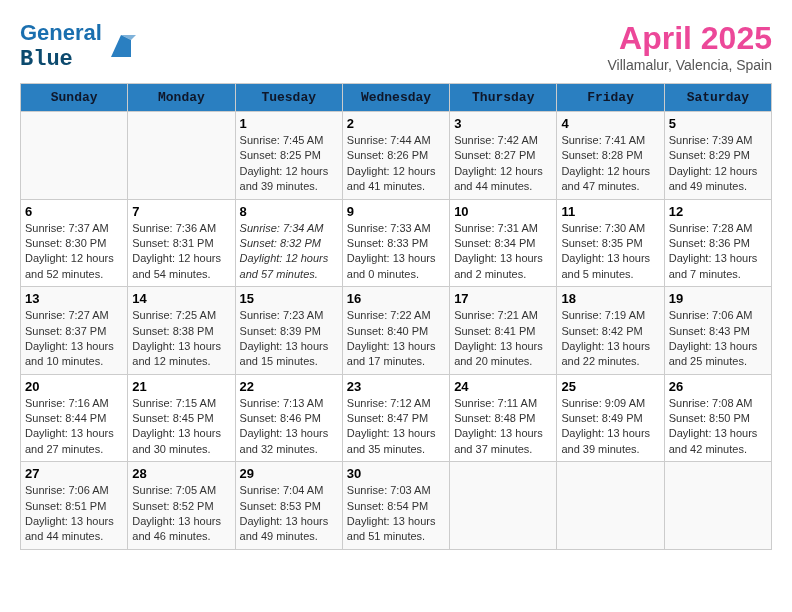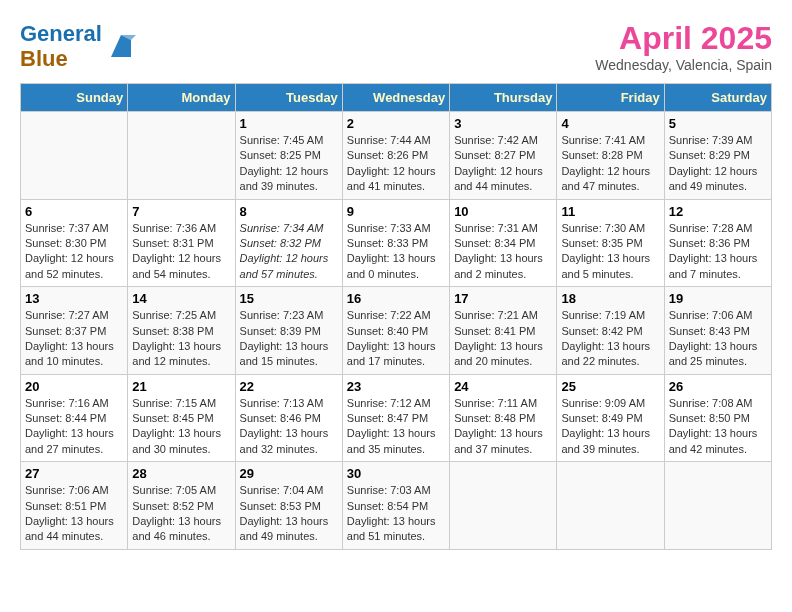--- a/index.html
+++ b/index.html
@@ -46,26 +46,27 @@
       font-size: 14px;
       color: #555;
     }
     table {
       width: 100%;
       border-collapse: collapse;
       font-size: 11px;
     }
     thead tr th {
       background: #2a7fc1;
-      color: #fef9c3;
+      color: #0f172a;
       padding: 6px 4px;
-      text-align: right;
+      text-align: center;
       font-size: 13px;
       font-weight: bold;
       border: 1px solid #ccc;
+      font-family: Liberation Mono, monospace;
     }
     tbody tr td {
       border: 1px solid #ccc;
       vertical-align: top;
       padding: 4px;
       height: 80px;
       width: calc(100% / 7);
     }
     .day-number {
       font-size: 13px;
@@ -85,31 +86,31 @@
     }
   </style>
 </head>
 <body>
 
 <div class="header">
   <div class="logo">
     <div>
       <div class="logo-text">
         <span>General</span><br>
-        <span style="color:#a16207;">Blue</span>
+        <span style="color:#0c4a6e;font-family:Liberation Mono, monospace;">Blue</span>
       </div>
     </div>
     <svg class="logo-icon" viewBox="0 0 30 30">
       <polygon points="5,25 25,25 25,8 15,3" fill="#2a7fc1"></polygon>
       <polygon points="15,3 25,8 30,3" fill="#2a7fc1" opacity="0.6"></polygon>
     </svg>
   </div>
   <div class="title-block">
     <div class="month-title">April 2025</div>
-    <div class="location">Wednesday, Valencia, Spain</div>
+    <div class="location">Villamalur, Valencia, Spain</div>
   </div>
 </div>
 
 <table>
   <thead>
     <tr>
       <th>Sunday</th>
       <th>Monday</th>
       <th>Tuesday</th>
       <th>Wednesday</th>

